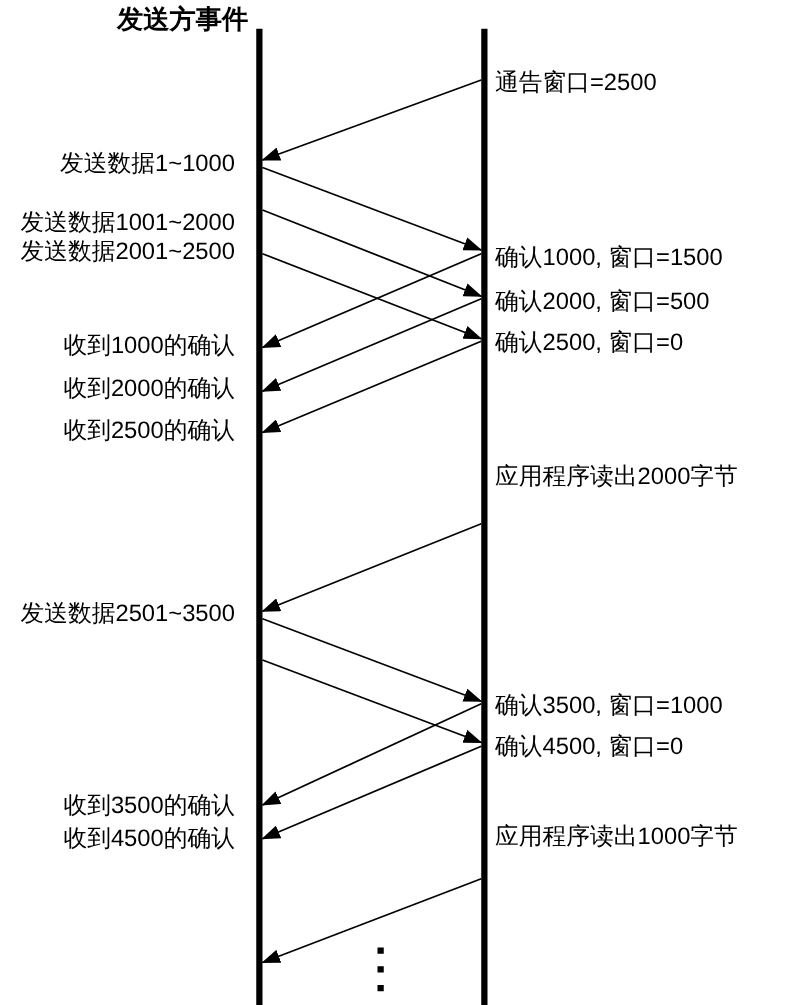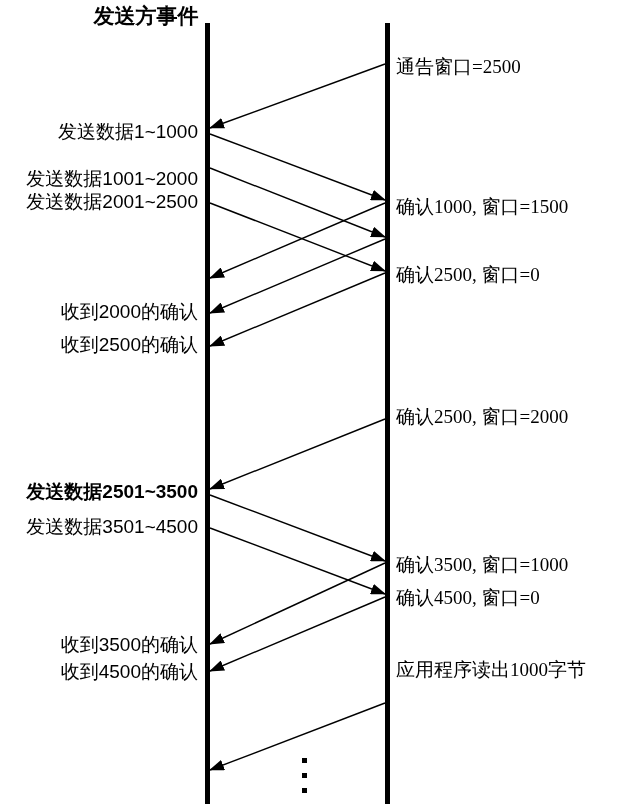--- a/index.html
+++ b/index.html
@@ -27,22 +27,22 @@
     white-space:nowrap;
   }
   .col-title.left{left:90px;width:112px;text-align:center;}
   .col-title.right{left:397px;text-align:left;}
   .evt{
     position:absolute;
     height:24px;line-height:24px;
     font-size:19px;
     white-space:nowrap;
   }
-  .evt.l{right:430px;text-align:right;}
-  .evt.r{left:396px;text-align:center;font-family:Liberation Serif, serif;}
+  .evt.l{right:440px;text-align:right;}
+  .evt.r{left:396px;text-align:center;}
   svg.overlay{
     position:absolute;left:0;top:0;
     width:628px;height:804px;
     pointer-events:none;
   }
   .msg-arrow{stroke:#000000;stroke-width:1.4;fill:none;}
   .dot{fill:#000000;}
 </style>
 </head>
 <body>
@@ -74,28 +74,29 @@
       <line x1="385" y1="597" x2="210" y2="671" marker-end="url(#arrowhead)" class="msg-arrow"></line>
       <line x1="385" y1="703" x2="210" y2="770" marker-end="url(#arrowhead)" class="msg-arrow"></line>
       <rect x="302" y="758" width="5" height="5" class="dot"></rect>
       <rect x="302" y="773" width="5" height="5" class="dot"></rect>
       <rect x="302" y="788" width="5" height="5" class="dot"></rect>
     </svg>
 
   <div class="evt l" style="top:120px;">发送数据1~1000</div>
   <div class="evt l" style="top:155px;margin-top:12px;">发送数据1001~2000</div>
   <div class="evt l" style="top:190px;">发送数据2001~2500</div>
+  <div class="evt l" style="top:265px;">收到1000的确认</div>
   <div class="evt l" style="top:300px;padding-left:36px;">收到2000的确认</div>
   <div class="evt l" style="top:333px;padding-left:16px;">收到2500的确认</div>
-  <div class="evt l" style="top:480px;font-weight:bold;">发送数据2501~3500</div>
-  <div class="evt l" style="top:515px;">发送数据3501~4500</div>
+  <div class="evt l" style="top:480px;">发送数据2501~3500</div>
   <div class="evt l" style="top:633px;padding-left:48px;">收到3500的确认</div>
   <div class="evt l" style="top:660px;padding-left:12px;">收到4500的确认</div>
 
   <div class="evt r" style="top:55px;">通告窗口=2500</div>
   <div class="evt r" style="top:195px;">确认1000, 窗口=1500</div>
+  <div class="evt r" style="top:230px;">确认2000, 窗口=500</div>
   <div class="evt r" style="top:263px;">确认2500, 窗口=0</div>
-  <div class="evt r" style="top:405px;">确认2500, 窗口=2000</div>
+  <div class="evt r" style="top:370px;">应用程序读出2000字节</div>
   <div class="evt r" style="top:553px;">确认3500, 窗口=1000</div>
   <div class="evt r" style="top:586px;">确认4500, 窗口=0</div>
   <div class="evt r" style="top:658px;">应用程序读出1000字节</div>
 
 </div>
 
 </body></html>

